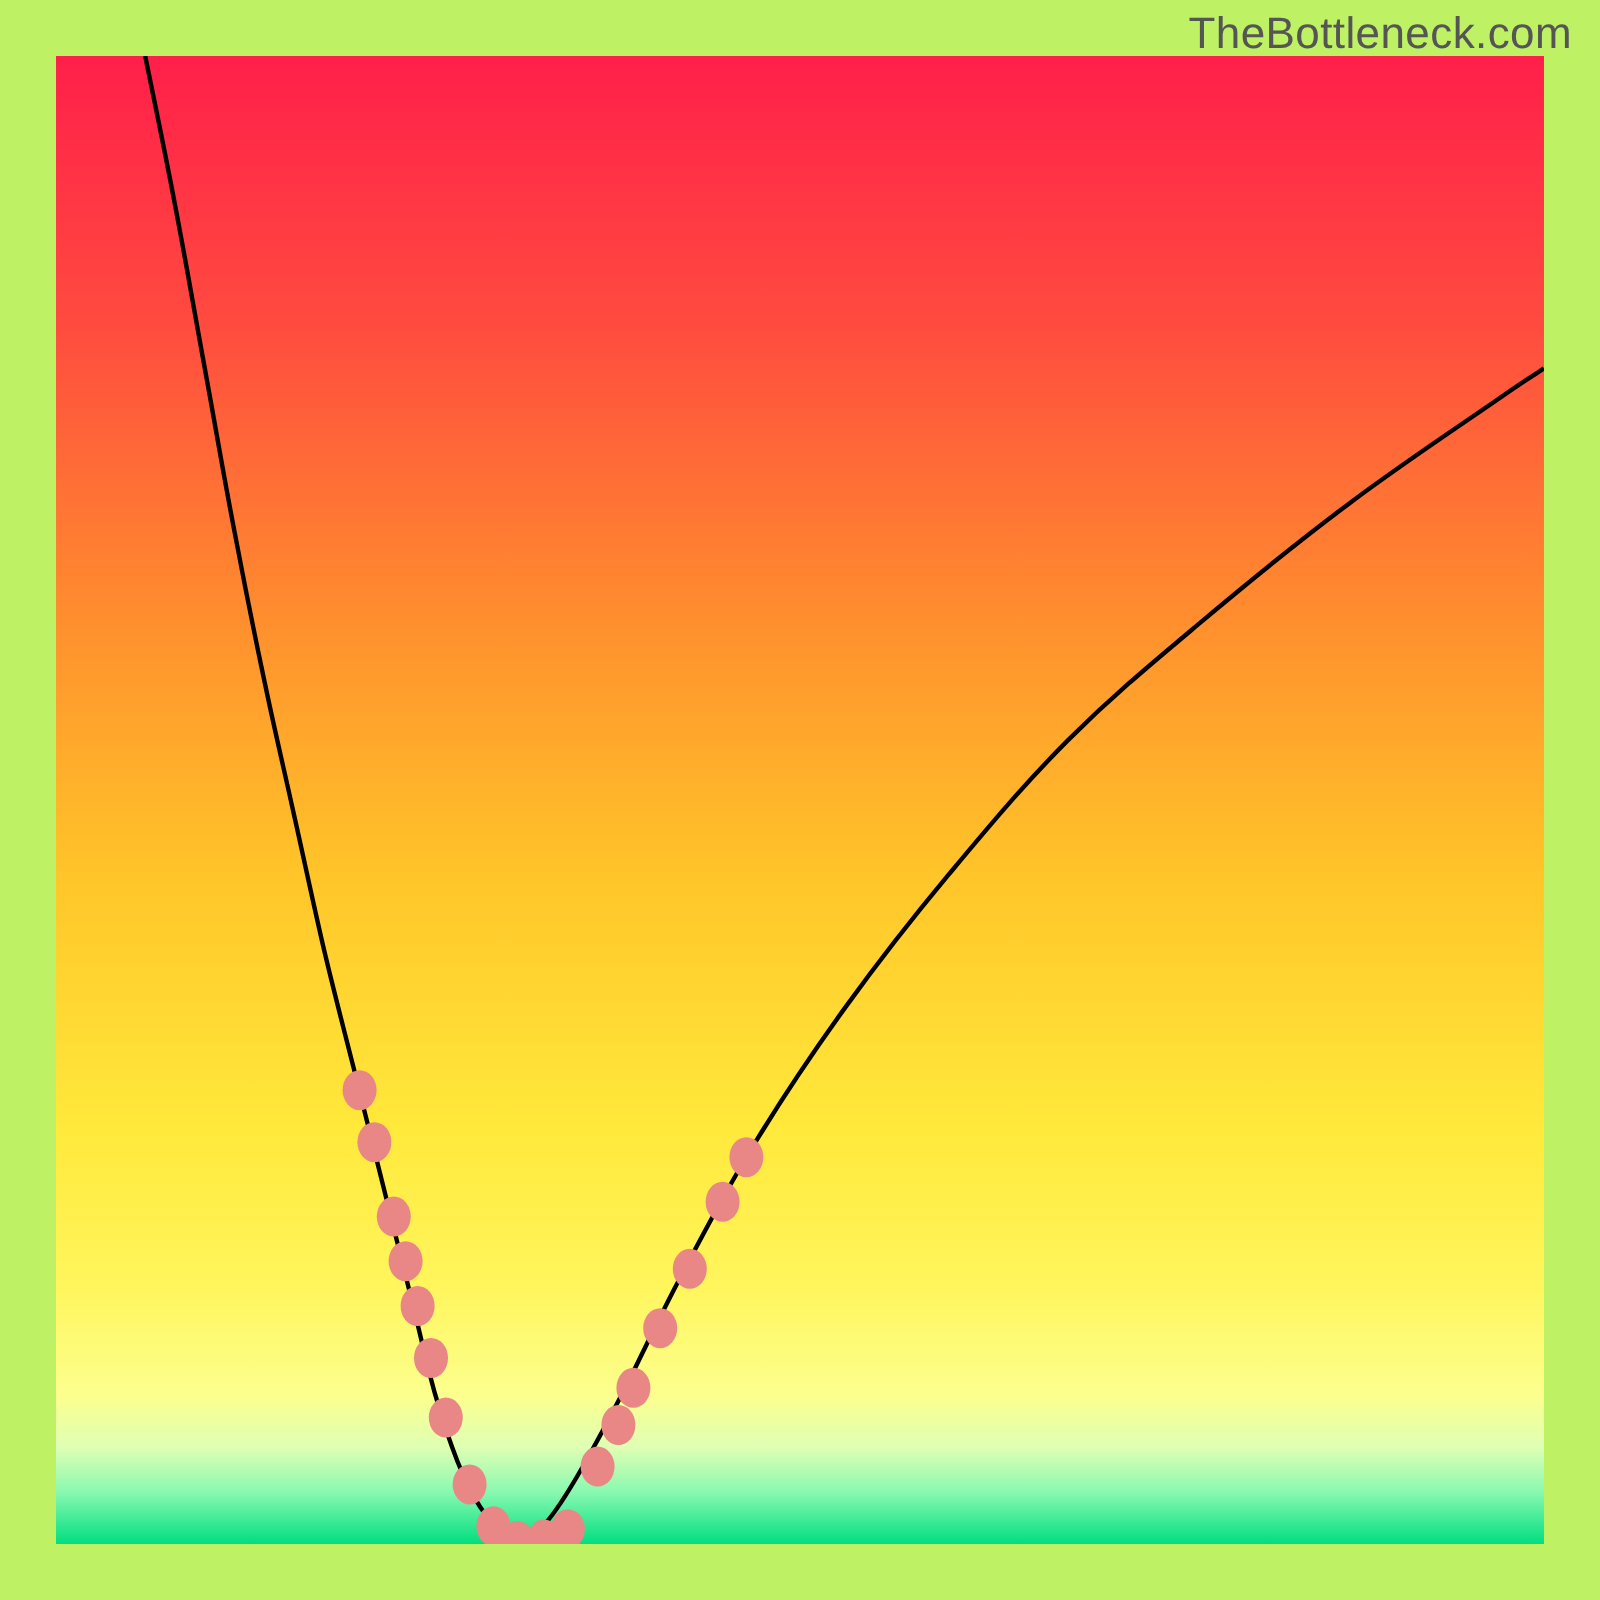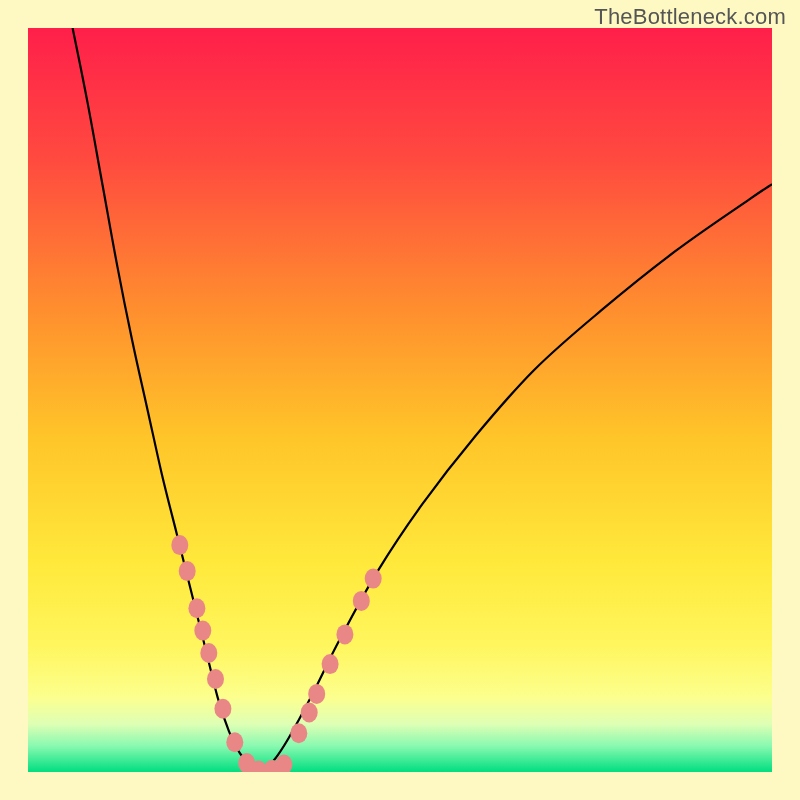--- a/index.html
+++ b/index.html
@@ -7,21 +7,21 @@
     padding: 0;
     width: 800px;
     height: 800px;
     overflow: hidden;
     background: #000;
     font-family: Arial, Helvetica, sans-serif;
   }
   .frame {
     position: absolute;
     inset: 0;
-    background: #fef9c3;
+    background: #bef264;
     text-align: right;
   }
   .plot-area {
     position: absolute;
     left: 28px;
     top: 28px;
     width: 744px;
     height: 744px;
     overflow: hidden;
   }

